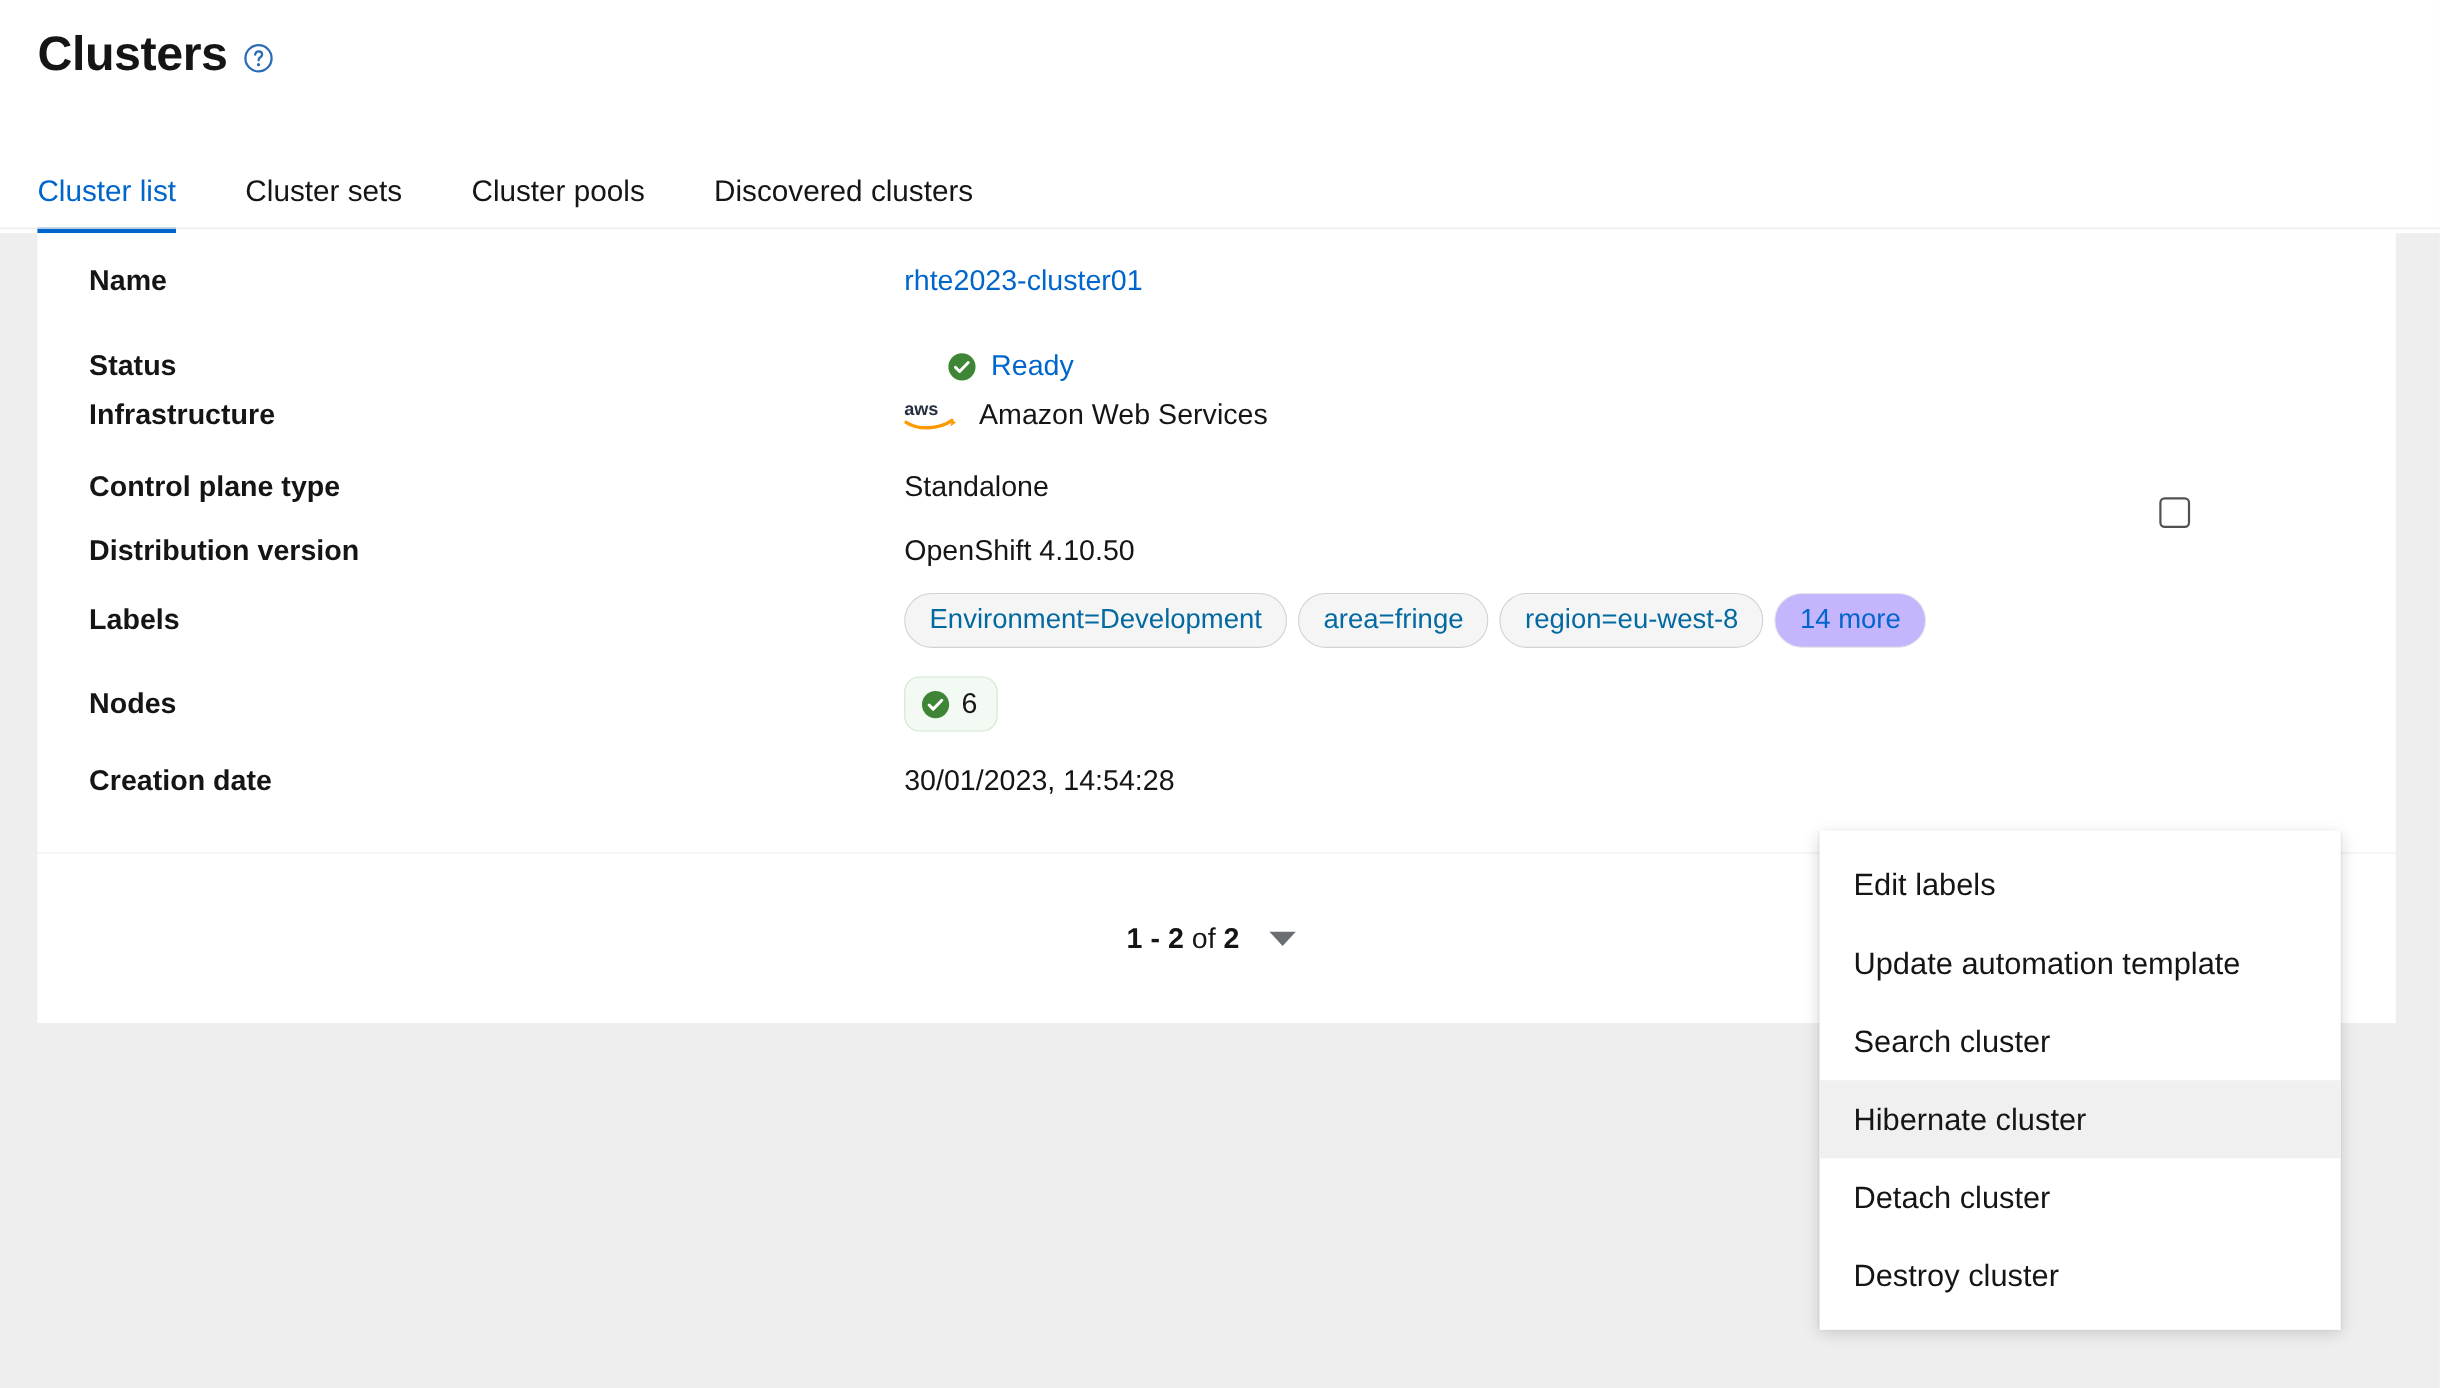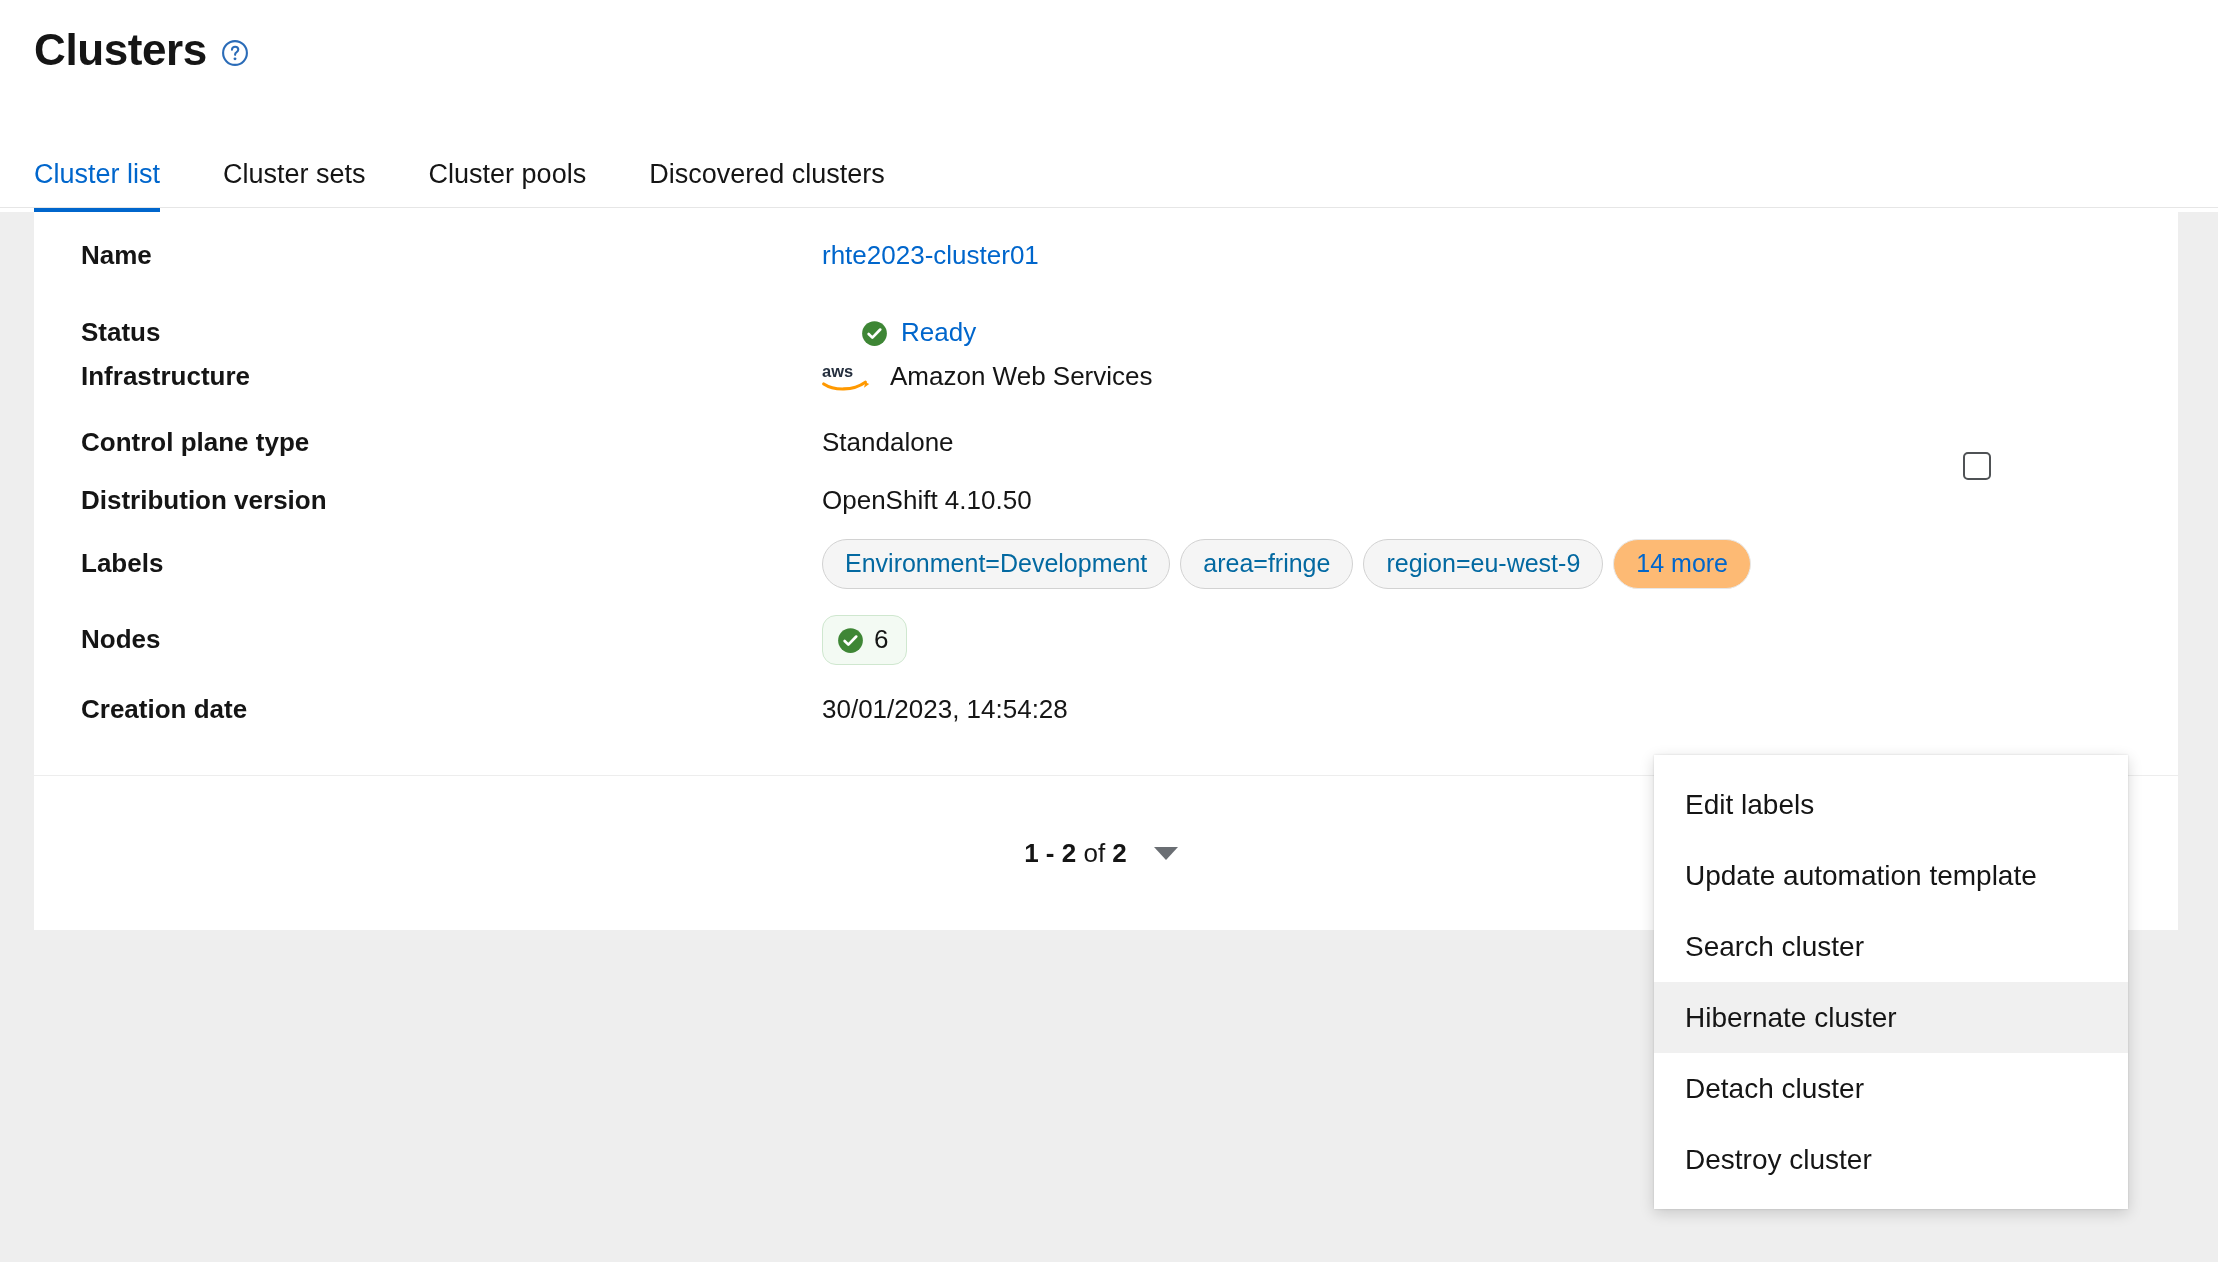--- a/index.html
+++ b/index.html
@@ -150,21 +150,21 @@
     background: #f5f5f5;
     border-radius: 32px;
     font-size: 25px;
     color: #0369a1;
     padding: 9px 22px 11px 22px;
     line-height: 1.15;
     white-space: nowrap;
     cursor: default;
   }
   .chip.more {
-    background: #fdba74;
+    background: #c4b5fd;
     color: #0066cc;
     border-color: #e7e7e7;
     cursor: pointer;
   }
 
   
   .nodes-pill {
     display: inline-flex;
     align-items: center;
     gap: 10px;
@@ -347,21 +347,21 @@
       <div class="detail-key">Distribution version</div>
       <div class="detail-val">OpenShift 4.10.50</div>
     </div>
 
     <div class="detail-row" style="top:320px;height:64px;">
       <div class="detail-key">Labels</div>
       <div class="detail-val">
         <span class="chips">
           <span class="chip">Environment=Development</span>
           <span class="chip">area=fringe</span>
-          <span class="chip">region=eu-west-9</span>
+          <span class="chip">region=eu-west-8</span>
           <span class="chip more">14 more</span>
         </span>
       </div>
     </div>
 
     <div class="detail-row" style="top:396px;height:64px;">
       <div class="detail-key">Nodes</div>
       <div class="detail-val">
         <span class="nodes-pill">
           <svg class="check-circle" viewBox="0 0 24 24">

